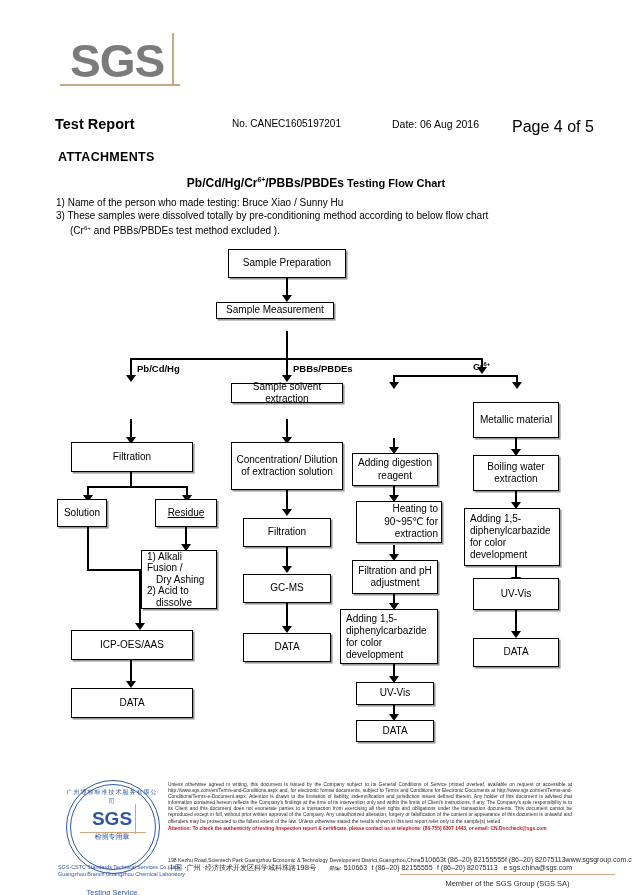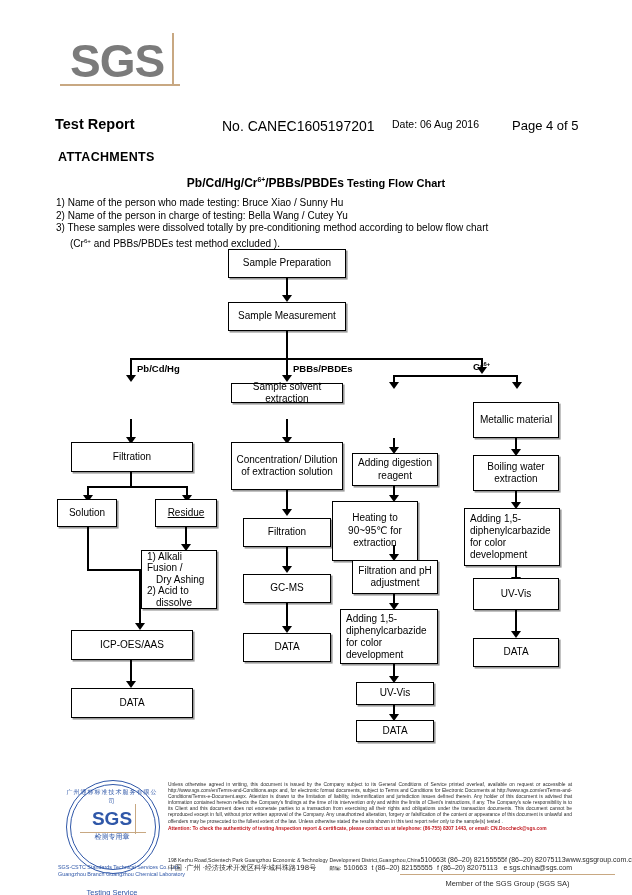--- a/index.html
+++ b/index.html
@@ -10,23 +10,23 @@
 
   
   .sgs-logo{position:absolute;left:70px;top:38px;font-size:46px;font-weight:bold;
             letter-spacing:-1px;color:#7b7b7b;line-height:46px;
             font-family:"Liberation Sans",sans-serif;}
   .logo-vrule{position:absolute;left:172px;top:33px;width:2px;height:52px;background:#c8a882;}
   .logo-hrule{position:absolute;left:60px;top:84px;width:120px;height:2px;background:#c8a882;}
 
   .hdr-row{position:absolute;left:0;top:116px;width:632px;height:20px;}
   .hdr-title{position:absolute;left:55px;top:0;font-size:14.5px;font-weight:bold;}
-  .hdr-no{position:absolute;left:222px;top:2px;font-size:14px;}
+  .hdr-no{position:absolute;left:232px;top:2px;font-size:10px;}
   .hdr-date{position:absolute;left:392px;top:2px;font-size:10.5px;}
-  .hdr-page{position:absolute;left:512px;top:2px;font-size:13px;}
+  .hdr-page{position:absolute;left:512px;top:2px;font-size:16px;}
 
   .attachments{position:absolute;left:58px;top:150px;font-size:12.5px;font-weight:bold;letter-spacing:.3px;}
   .chart-title{position:absolute;left:0;top:176px;width:632px;text-align:center;font-size:11px;font-weight:bold;}
   .chart-title .big{font-size:12px;}
   sup{font-size:.62em;vertical-align:super;}
 
   .notes{position:absolute;left:56px;top:197px;width:540px;font-size:10px;line-height:12.6px;}
   .notes div{white-space:nowrap;}
   .notes .indent{padding-left:14px;}
 
@@ -93,32 +93,31 @@
   </div>
 
   <div class="attachments">ATTACHMENTS</div>
 
   <div class="chart-title">
     <span class="big">Pb/Cd/Hg/Cr</span><sup>6+</sup><span class="big">/PBBs/PBDEs</span><span> Testing Flow Chart</span>
   </div>
 
   <div class="notes">
     <div>1) Name of the person who made testing:  Bruce Xiao / Sunny Hu</div>
-    <div>2) Name of the person in charge of testing:  Bella Wang / Cutey Yu</div>
     <div>3) These samples were dissolved totally by  pre-conditioning method according to below flow chart</div>
     <div class="indent"><span>(Cr</span><sup>6+</sup><span> and PBBs/PBDEs  test method excluded ).</span></div>
   </div>
 
   <div class="flow">
 
     <div class="box" style="left:228px;top:249px;width:118px;height:29px;">Sample Preparation</div>
     <div class="vline" style="left:286px;top:278px;height:20px;"></div>
     <div class="arrow" style="left:282px;top:295px;"></div>
 
-    <div class="box" style="left:228px;top:302px;width:118px;height:29px;">Sample Measurement</div>
+    <div class="box" style="left:216px;top:302px;width:118px;height:17px;">Sample Measurement</div>
 
     <div class="vline" style="left:286px;top:331px;height:29px;"></div>
     <div class="hline" style="left:131px;top:358px;width:352px;"></div>
 
     <div class="blabel" style="left:137px;top:363px;">Pb/Cd/Hg</div>
     <div class="blabel" style="left:293px;top:363px;">PBBs/PBDEs</div>
     <div class="blabel" style="left:473px;top:361px;"><span>Cr</span><sup>6+</sup></div>
 
     <div class="vline" style="left:130px;top:358px;height:20px;"></div>
     <div class="arrow" style="left:126px;top:375px;"></div>
@@ -140,21 +139,21 @@
 
     <div class="box" style="left:71px;top:442px;width:122px;height:30px;">Filtration</div>
 
     <div class="vline" style="left:130px;top:472px;height:16px;"></div>
     <div class="hline" style="left:88px;top:486px;width:100px;"></div>
     <div class="vline" style="left:87px;top:486px;height:12px;"></div>
     <div class="arrow" style="left:83px;top:495px;"></div>
     <div class="vline" style="left:186px;top:486px;height:12px;"></div>
     <div class="arrow" style="left:182px;top:495px;"></div>
 
-    <div class="box" style="left:57px;top:499px;width:60px;height:28px;">Solution</div>
+    <div class="box" style="left:57px;top:499px;width:50px;height:28px;">Solution</div>
     <div class="box" style="left:155px;top:499px;width:62px;height:28px;text-decoration:underline;">Residue</div>
 
     <div class="vline" style="left:185px;top:527px;height:21px;"></div>
     <div class="arrow" style="left:181px;top:544px;"></div>
 
     <div class="box left-align" style="left:141px;top:550px;width:76px;height:59px;line-height:11.5px;">
       <div style="width:100%">
         <div>1) Alkali Fusion /</div>
         <div style="padding-left:9px">Dry Ashing</div>
         <div>2) Acid to</div>
@@ -190,21 +189,21 @@
 
     <div class="box" style="left:243px;top:633px;width:88px;height:29px;">DATA</div>
 
     <div class="vline" style="left:393px;top:438px;height:12px;"></div>
     <div class="arrow" style="left:389px;top:447px;"></div>
 
     <div class="box" style="left:352px;top:453px;width:86px;height:33px;">Adding digestion reagent</div>
     <div class="vline" style="left:393px;top:486px;height:12px;"></div>
     <div class="arrow" style="left:389px;top:495px;"></div>
 
-    <div class="box" style="left:332px;top:501px;width:86px;height:60px;">Heating to 90~95℃ for extraction</div>
+    <div class="box" style="left:356px;top:501px;width:86px;height:42px;text-align:right;">Heating to 90~95℃ for extraction</div>
     <div class="vline" style="left:393px;top:545px;height:12px;"></div>
     <div class="arrow" style="left:389px;top:554px;"></div>
 
     <div class="box" style="left:352px;top:560px;width:86px;height:34px;">Filtration and pH adjustment</div>
     <div class="vline" style="left:393px;top:594px;height:12px;"></div>
     <div class="arrow" style="left:389px;top:603px;"></div>
 
     <div class="box left-align" style="left:340px;top:609px;width:98px;height:55px;line-height:12px;">
       <span>Adding 1,5-diphenylcarbazide for color development</span>
     </div>

